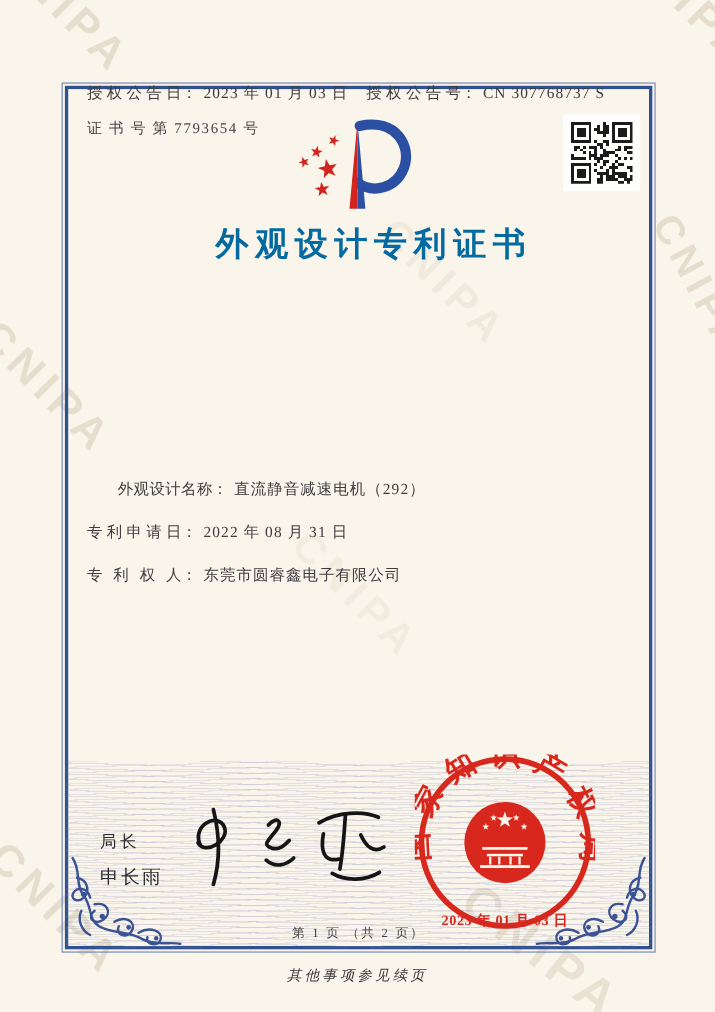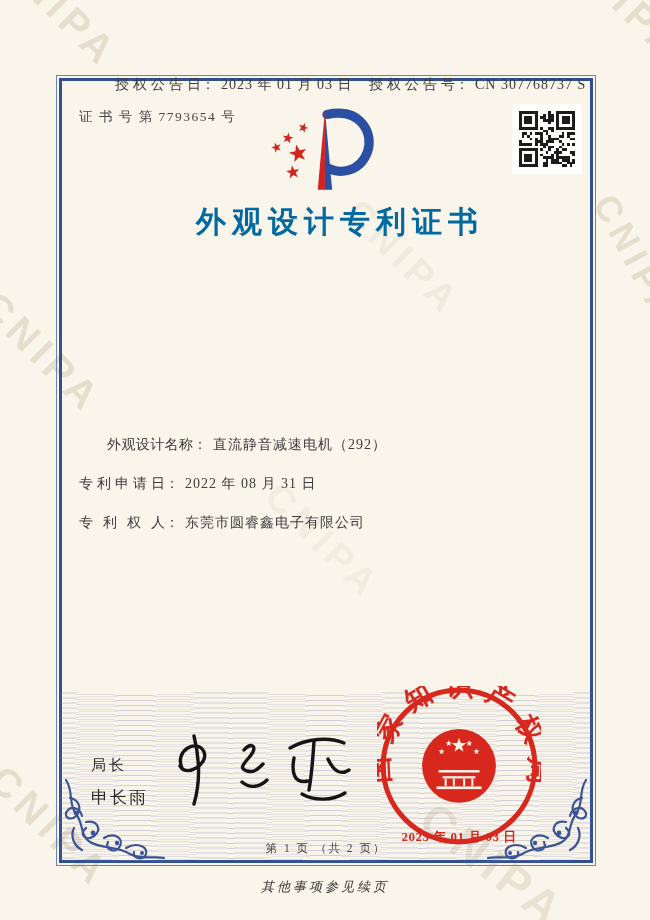--- a/index.html
+++ b/index.html
@@ -61,21 +61,21 @@
   .frow:nth-of-type(4){ top:324px; }
   .frow:nth-of-type(5){ top:360px;margin-left:28px; }
   .frow:nth-of-type(6){ top:399px; }
   .frow:nth-of-type(7){ top:438px; }
   .flabel {
     display:inline-block; width:86px; text-align:justify; text-align-last:justify;
     color:#3c3c3e;
   }
   .fcolon { display:inline-block; }
   .fvalue { margin-left:6px; letter-spacing:1px; }
-  .grant-left { display:inline-block; width:254px;margin-left:36px; }
+  .grant-left { display:inline-block; width:254px; }
 
   
   .body-text {
     position:absolute; left:22px; right:20px; top:464px;
     font-size:13.5px; line-height:2.14; color:#44444a; text-align:justify;
     font-style:italic;
   }
   .body-text p { text-indent:2em; }
 
   

